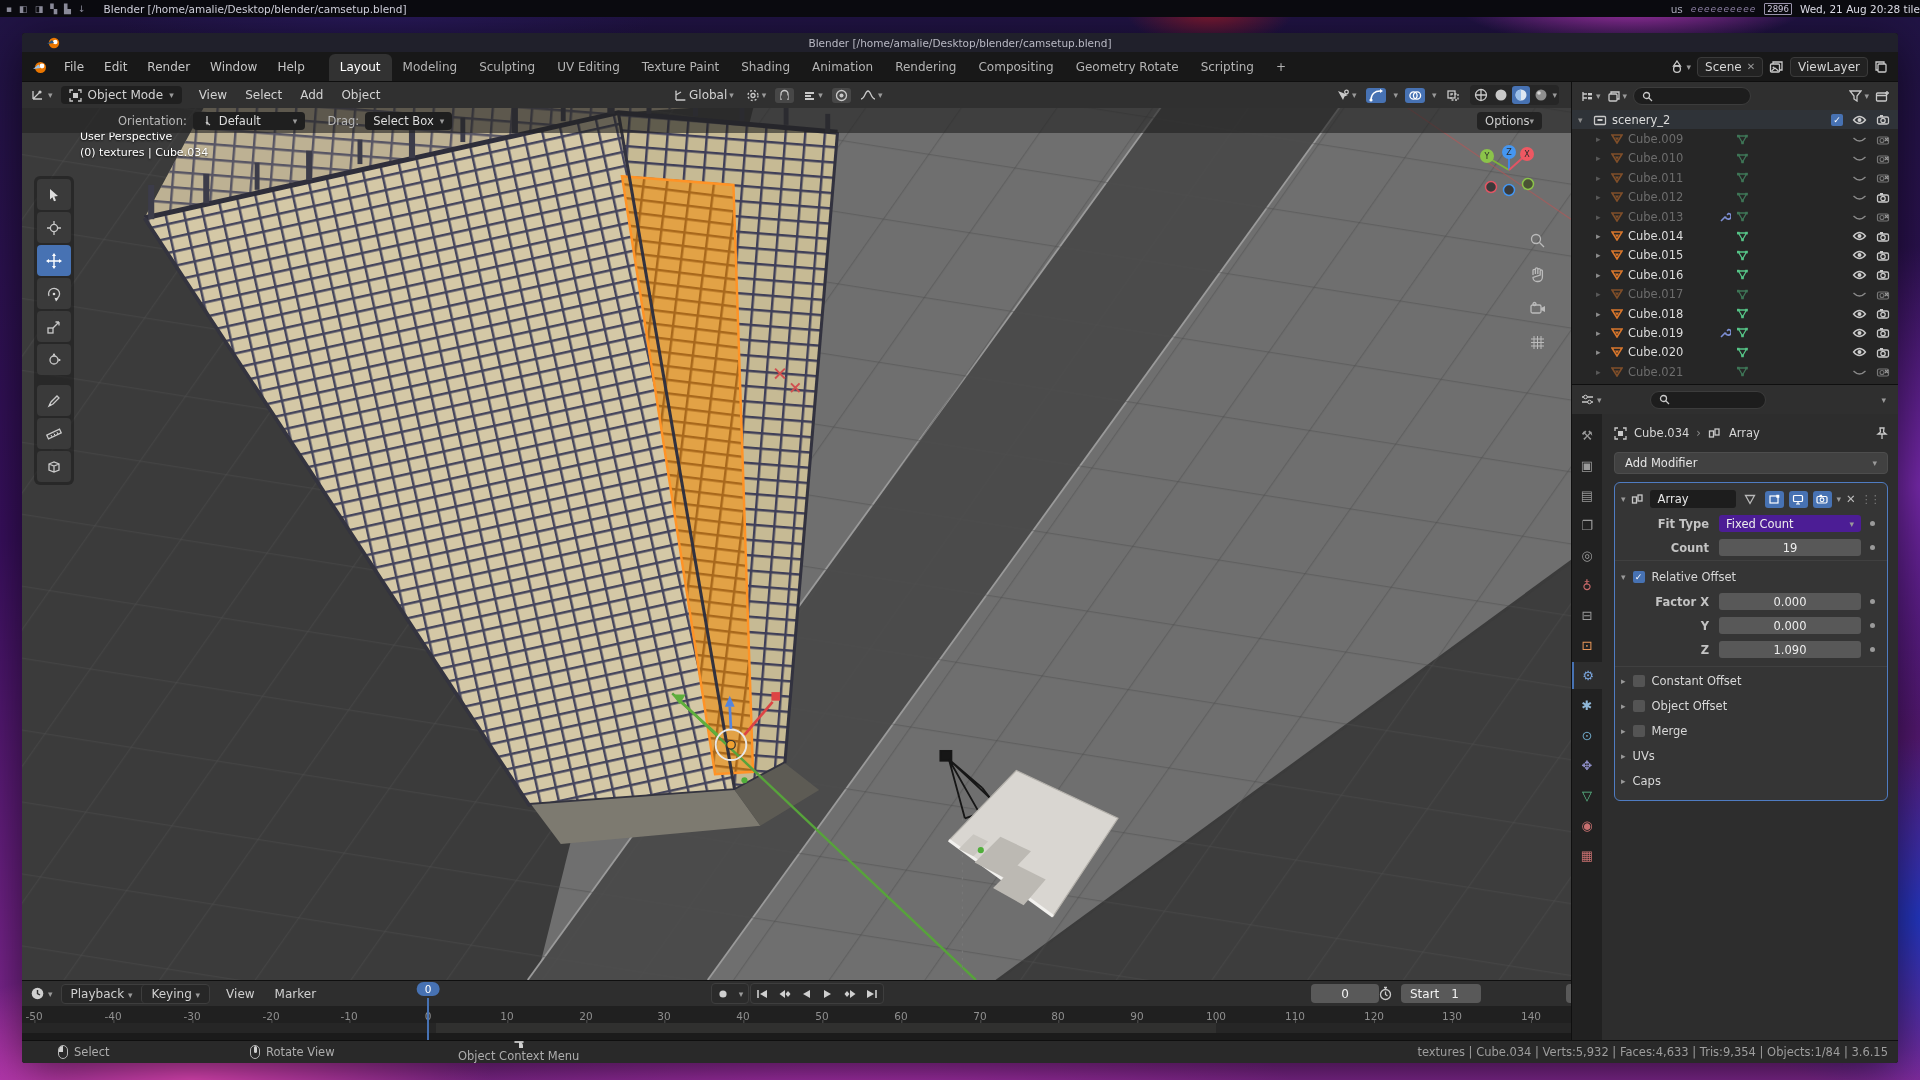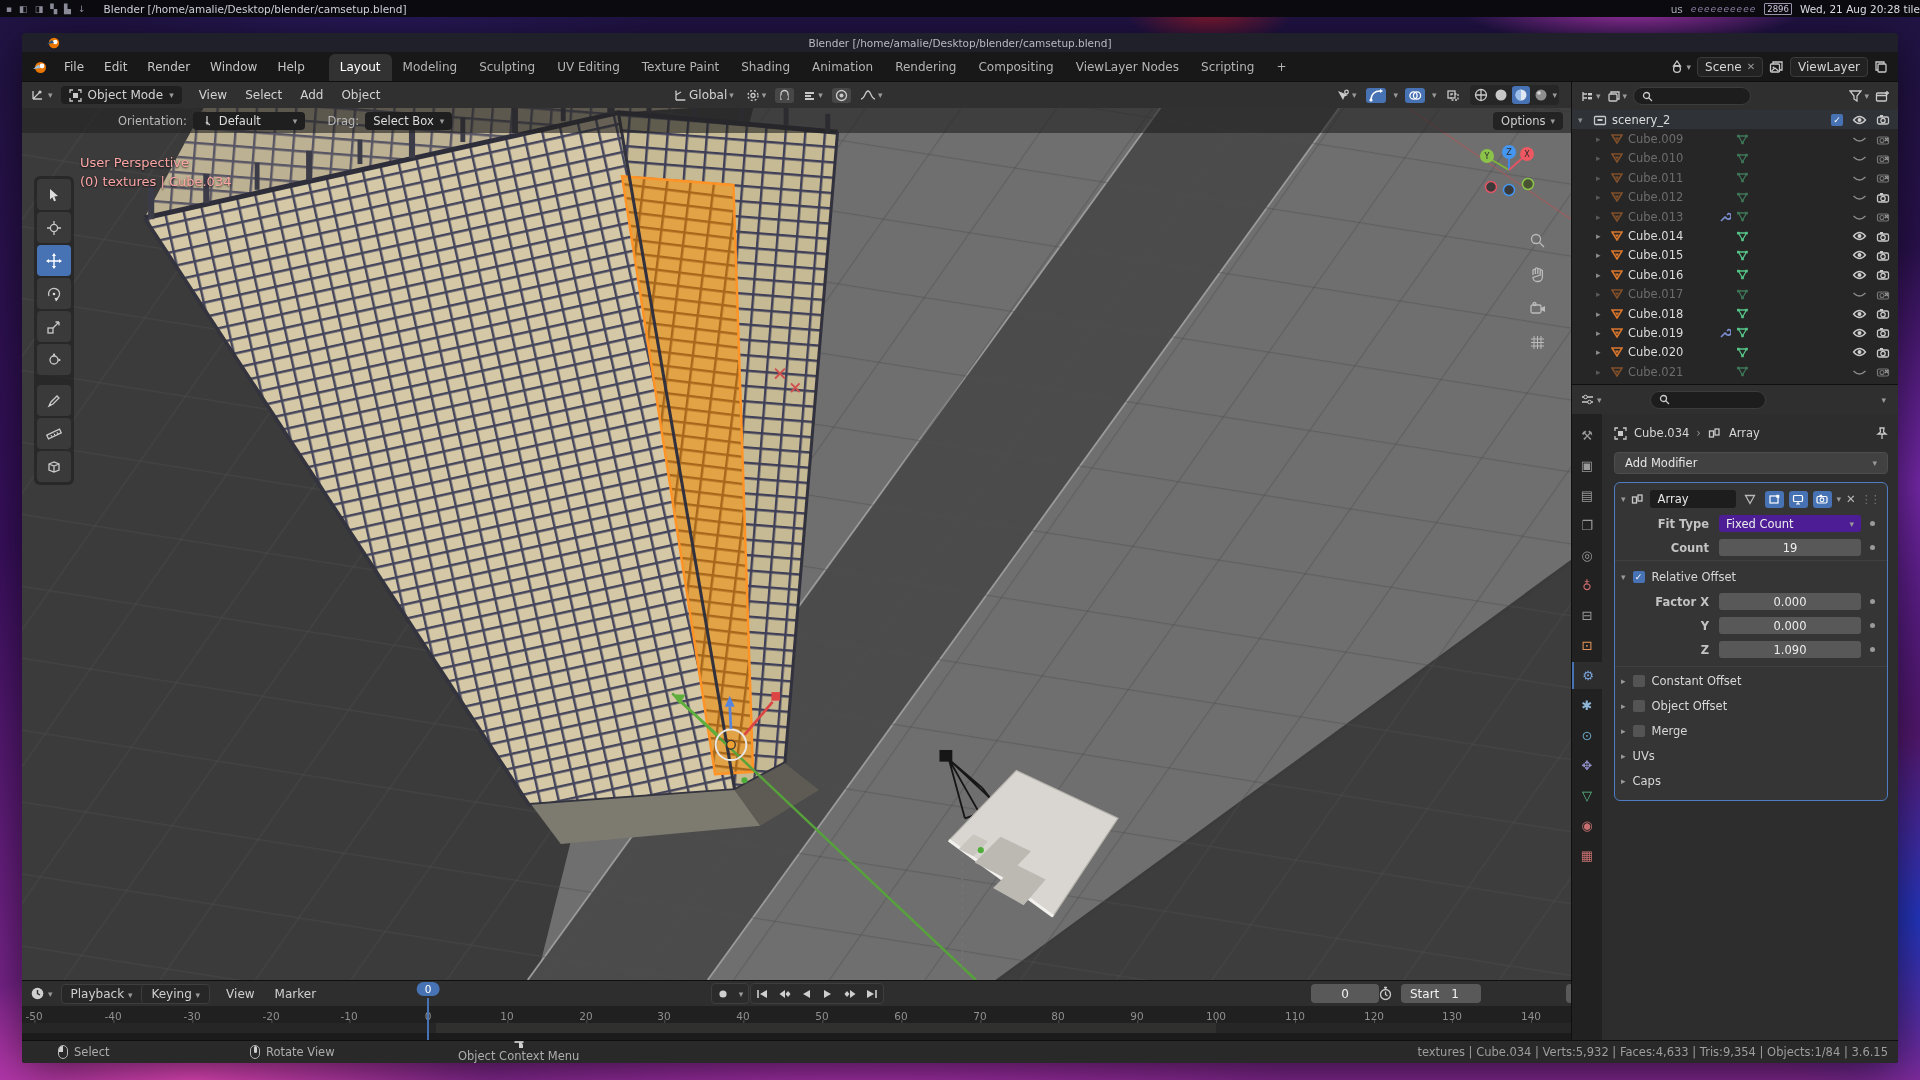--- a/index.html
+++ b/index.html
@@ -50,26 +50,26 @@
   .vp-mid{position:absolute;left:648px;display:flex;align-items:center;gap:6px;}
   .vp-right{position:absolute;right:12px;display:flex;align-items:center;gap:7px;}
   .hbtn{display:flex;align-items:center;gap:2px;padding:1px 3px;border-radius:3px;}
   .hbtn.on{background:#4772b3;}
   .shade-group{display:flex;align-items:center;background:#262626;border-radius:4px;padding:1px 2px;gap:2px;}
   .shade{width:18px;height:18px;display:flex;align-items:center;justify-content:center;border-radius:3px;}
   .shade.on{background:#4772b3;}
   .vp-tools-row{position:absolute;left:0;top:26px;width:100%;height:25px;background:rgba(34,34,34,.62);display:flex;align-items:center;color:#cecece;font-size:11.5px;z-index:9;padding-left:96px;}
   .vp-tools-row .lbl{color:#b9b9b9;margin-right:6px;}
   .dark-field{display:flex;align-items:center;gap:6px;background:#1f1f1f;border-radius:4px;padding:2px 8px;color:#dedede;}
-  .options-btn{margin-left:auto;margin-right:8px;display:flex;gap:5px;align-items:center;background:rgba(30,30,30,.85);border-radius:4px;padding:2px 8px;}
+  .options-btn{margin-left:auto;margin-right:29px;display:flex;align-items:center;background:rgba(30,30,30,.85);border-radius:4px;padding:2px 8px;}
   .toolbar{position:absolute;left:12px;top:94px;display:flex;flex-direction:column;gap:2px;z-index:8;background:rgba(25,25,25,.55);padding:3px;border-radius:6px;}
   .tool{width:34px;height:31px;border-radius:4px;background:#3a3a3a;display:flex;align-items:center;justify-content:center;}
   .tool.active{background:#4772b3;}
   .tool.gap{margin-top:8px;}
-  .vp-overlay-text{position:absolute;left:58px;top:72px;color:#fca5a5;font-size:13px;text-shadow:0 1px 2px rgba(0,0,0,.8);z-index:8;line-height:1.45;}
+  .vp-overlay-text{position:absolute;left:58px;top:47px;color:#ffffff;font-size:11px;text-shadow:0 1px 2px rgba(0,0,0,.8);z-index:8;line-height:1.45;}
   .axis-gizmo{position:absolute;right:20px;top:58px;z-index:8;}
   .navbtns{position:absolute;right:22px;top:146px;display:flex;flex-direction:column;gap:10px;z-index:8;}
   .navbtn{width:24px;height:24px;display:flex;align-items:center;justify-content:center;opacity:.85;}
   
   .ol-header{height:28px;background:#2f2f2f;display:flex;align-items:center;gap:6px;padding:0 8px;}
   .search{flex:0 0 auto;display:flex;align-items:center;gap:4px;background:#1d1d1d;border:1px solid #3c3c3c;border-radius:10px;height:18px;padding:0 8px;}
   .o-row{display:flex;align-items:center;height:19.4px;padding:0 8px 0 6px;color:#dcdcdc;font-size:11.5px;gap:5px;}
   .o-row.coll{background:#2f3338;}
   .o-rows .o-row{padding-left:24px;}
   .arrow{color:#8d8d8d;font-size:9px;width:10px;}
@@ -188,21 +188,21 @@
 
       <span class="tab tab-active">Layout</span>
           <span class="tab">Modeling</span>
           <span class="tab">Sculpting</span>
           <span class="tab">UV Editing</span>
           <span class="tab">Texture Paint</span>
           <span class="tab">Shading</span>
           <span class="tab">Animation</span>
           <span class="tab">Rendering</span>
           <span class="tab">Compositing</span>
-          <span class="tab">ViewLayer Nodes</span>
+          <span class="tab">Geometry Rotate</span>
           <span class="tab">Scripting</span>
           <span class="tab">+</span>
         </div>
       <div class="mb-right">
         <span style="display:flex;align-items:center;gap:2px">
           <svg width="15" height="14" viewBox="0 0 15 14">
               <circle cx="7" cy="9" r="3.4" class="ic"></circle>
               <path d="M7 1 L10.5 6 H3.5Z" class="ic"></path>
             </svg>
             <span class="caret">▾</span>

